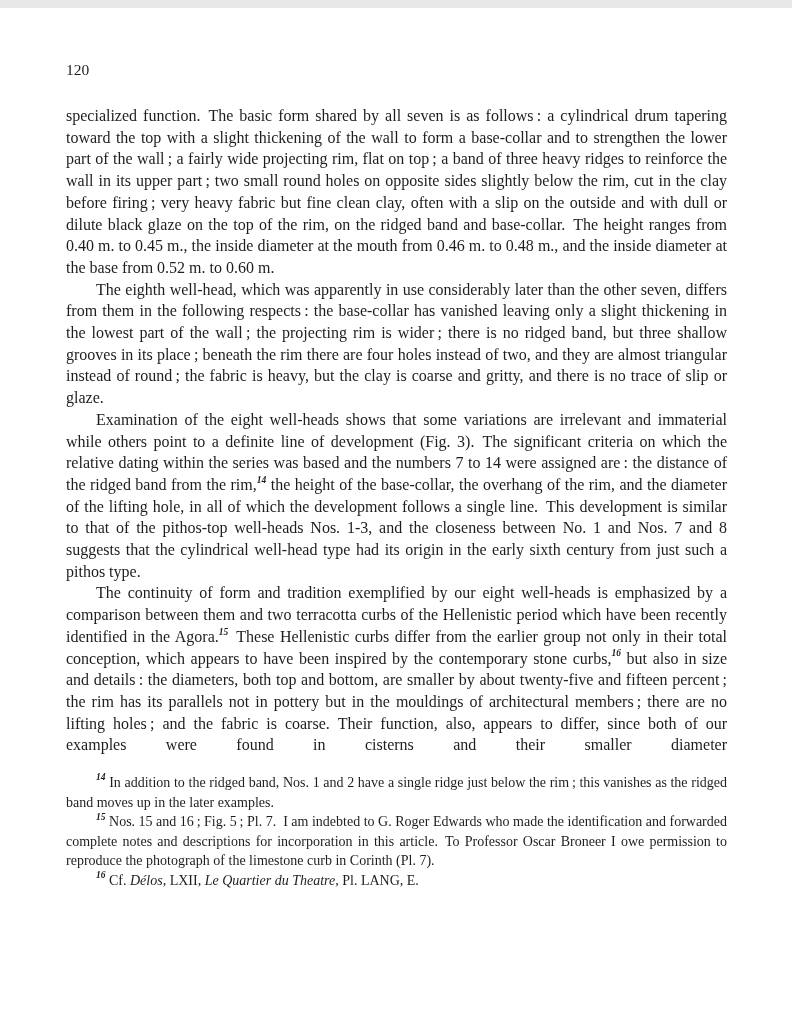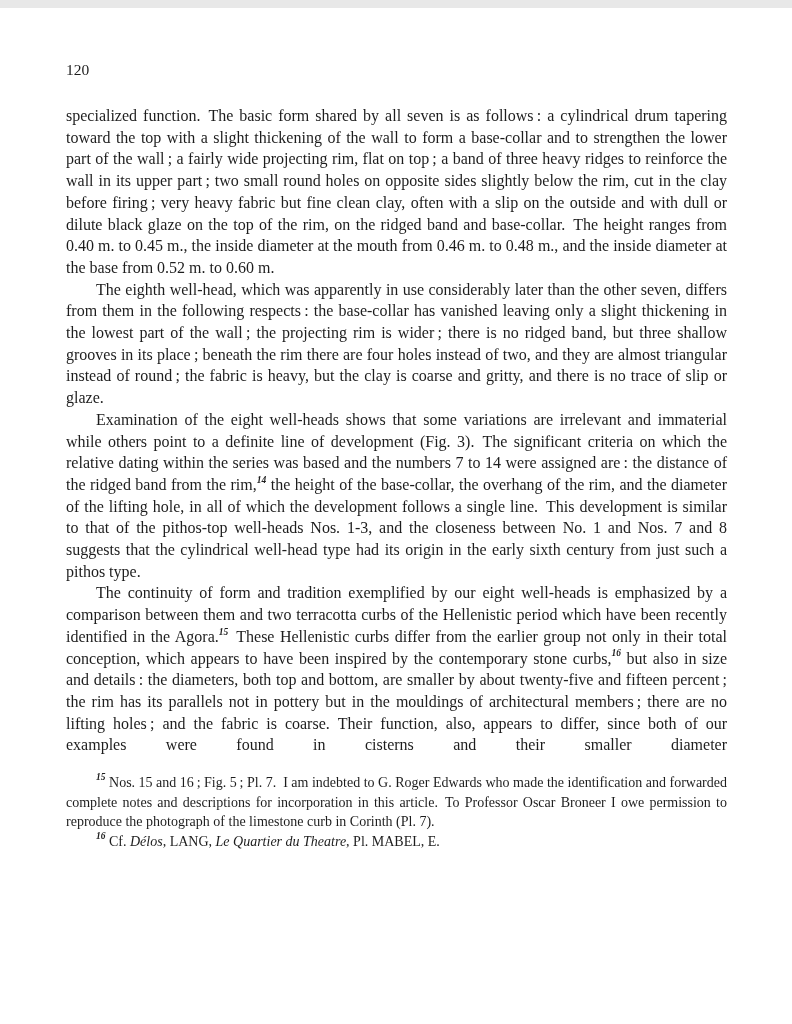--- a/index.html
+++ b/index.html
@@ -32,18 +32,19 @@
     </div>
 
     <div class="bodytext" id="paragraphs">
         <p class="para"><span>specialized function. The basic form shared by all seven is as follows : a cylindrical drum tapering toward the top with a slight thickening of the wall to form a base-collar and to strengthen the lower part of the wall ; a fairly wide projecting rim, flat on top ; a band of three heavy ridges to reinforce the wall in its upper part ; two small round holes on opposite sides slightly below the rim, cut in the clay before firing ; very heavy fabric but fine clean clay, often with a slip on the outside and with dull or dilute black glaze on the top of the rim, on the ridged band and base-collar. The height ranges from 0.40 m. to 0.45 m., the inside diameter at the mouth from 0.46 m. to 0.48 m., and the inside diameter at the base from 0.52 m. to 0.60 m.</span></p>
         <p class="para indent"><span>The eighth well-head, which was apparently in use considerably later than the other seven, differs from them in the following respects : the base-collar has vanished leaving only a slight thickening in the lowest part of the wall ; the projecting rim is wider ; there is no ridged band, but three shallow grooves in its place ; beneath the rim there are four holes instead of two, and they are almost triangular instead of round ; the fabric is heavy, but the clay is coarse and gritty, and there is no trace of slip or glaze.</span></p>
         <p class="para indent"><span>Examination of the eight well-heads shows that some variations are irrelevant and immaterial while others point to a definite line of development (Fig. 3). The significant criteria on which the relative dating within the series was based and the numbers 7 to 14 were assigned are : the distance of the ridged band from the rim,</span><sup class="fnref">14</sup><span> the height of the base-collar, the overhang of the rim, and the diameter of the lifting hole, in all of which the development follows a single line. This development is similar to that of the pithos-top well-heads Nos. 1-3, and the closeness between No. 1 and Nos. 7 and 8 suggests that the cylindrical well-head type had its origin in the early sixth century from just such a pithos type.</span></p>
         <p class="para indent cont-next"><span>The continuity of form and tradition exemplified by our eight well-heads is emphasized by a comparison between them and two terracotta curbs of the Hellenistic period which have been recently identified in the Agora.</span><sup class="fnref">15</sup><span> These Hellenistic curbs differ from the earlier group not only in their total conception, which appears to have been inspired by the contemporary stone curbs,</span><sup class="fnref">16</sup><span> but also in size and details : the diameters, both top and bottom, are smaller by about twenty-five and fifteen percent ; the rim has its parallels not in pottery but in the mouldings of architectural members ; there are no lifting holes ; and the fabric is coarse. Their function, also, appears to differ, since both of our examples were found in cisterns and their smaller diameter</span></p>
       </div>
 
     <div class="footnotes" id="footnotes">
+        <p class="footnote"><sup class="fnref">14</sup><span> In addition to the ridged band, Nos. 1 and 2 have a single ridge just below the rim ; this vanishes as the ridged band moves up in the later examples.</span></p>
         <p class="footnote"><sup class="fnref">15</sup><span> Nos. 15 and 16 ; Fig. 5 ; Pl. 7. I am indebted to G. Roger Edwards who made the identification and forwarded complete notes and descriptions for incorporation in this article. To Professor Oscar Broneer I owe permission to reproduce the photograph of the limestone curb in Corinth (Pl. 7).</span></p>
-        <p class="footnote"><sup class="fnref">16</sup><span> Cf. </span><i>Délos</i><span>, LANG, </span><i>Le Quartier du Theatre</i><span>, Pl. MABEL, E.</span></p>
+        <p class="footnote"><sup class="fnref">16</sup><span> Cf. </span><i>Délos</i><span>, LXII, </span><i>Le Quartier du Theatre</i><span>, Pl. LANG, E.</span></p>
       </div>
 
   </div>
 </div>
 
 </body></html>

